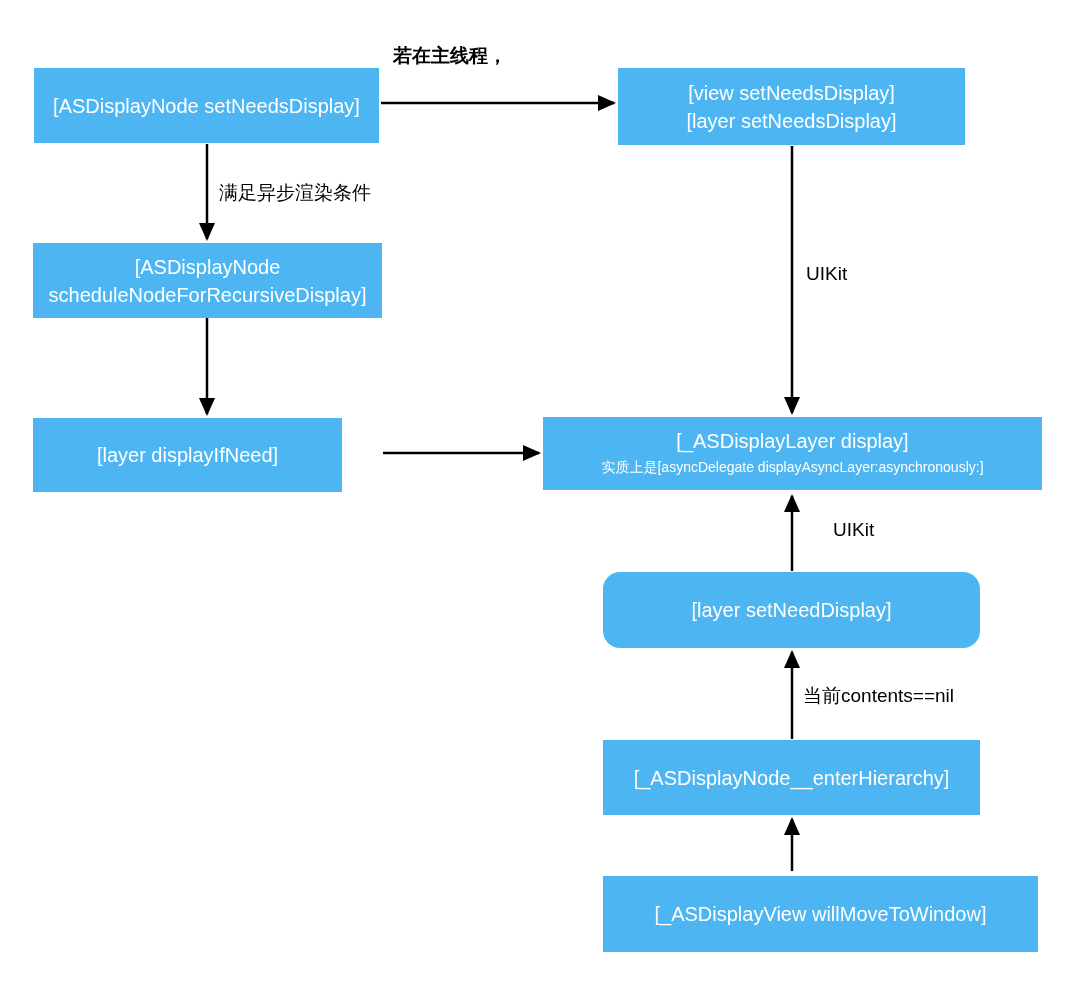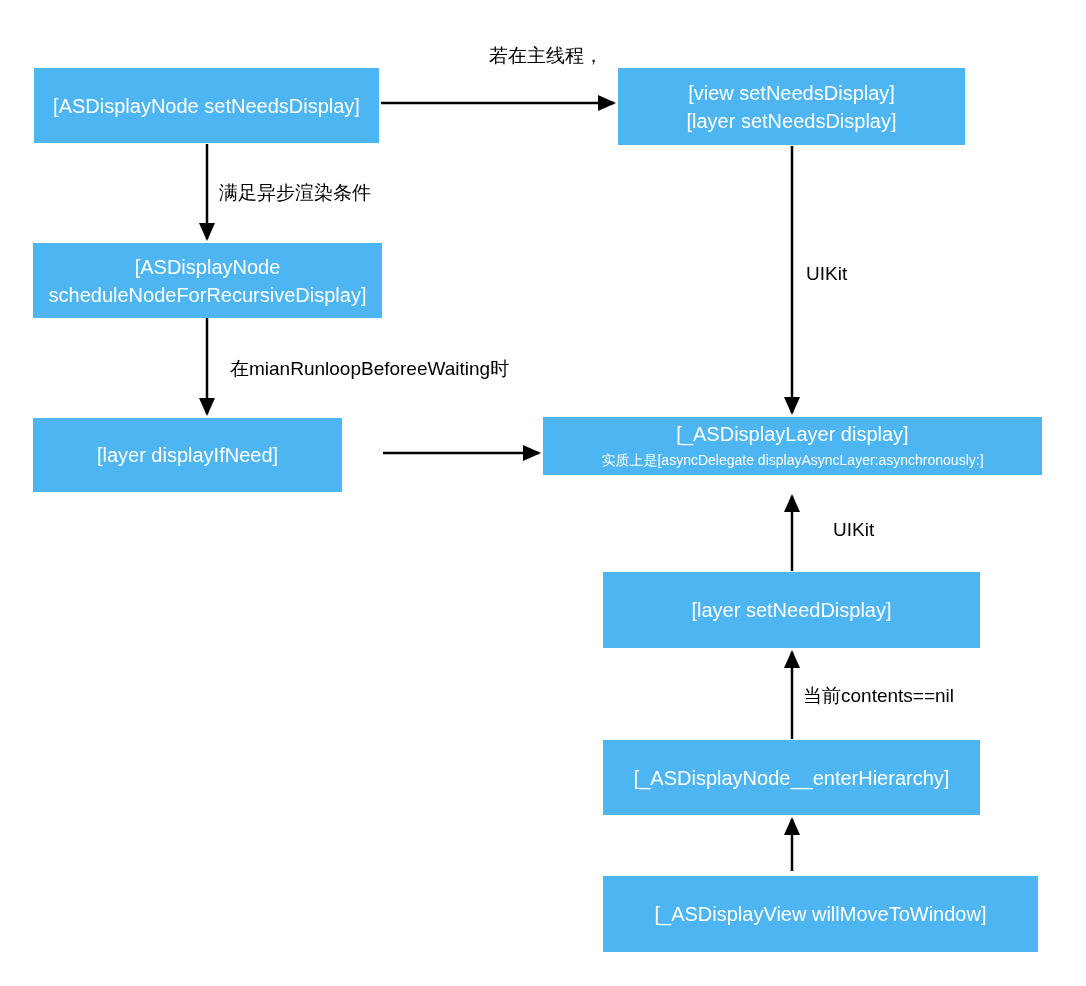--- a/index.html
+++ b/index.html
@@ -40,22 +40,23 @@
     line-height: 25px;
   }
   .edge-label {
     position: absolute;
     color: #000000;
     font-size: 19px;
     line-height: 28px;
     white-space: nowrap;
   }
   .edge-label.centered {
-    text-align: right;
+    text-align: left;
     white-space: normal;
+    font-weight: bold;
   }
 </style>
 </head>
 <body>
 
 <div class="canvas">
 
   <svg class="arrow-layer" viewBox="0 0 1086 986" xmlns="http://www.w3.org/2000/svg">
     <defs>
       <marker id="ah" markerUnits="userSpaceOnUse" markerWidth="18" markerHeight="16" refX="16" refY="8" orient="auto">
@@ -91,44 +92,43 @@
 
   <div class="node-box" style="left:618px; top:68px; width:347px; height:77px;">
     <span>[view setNeedsDisplay]</span>
     <span>[layer setNeedsDisplay]</span>
   </div>
 
   <div class="node-box" style="left:33px; top:418px; width:309px; height:74px;">
     <span>[layer displayIfNeed]</span>
   </div>
 
-  <div class="node-box" style="left:543px; top:417px; width:499px; height:58px;">
+  <div class="node-box" style="left:543px; top:417px; width:499px; height:73px;">
     <span>[_ASDisplayLayer display]</span>
     <span class="sub">实质上是[asyncDelegate displayAsyncLayer:asynchronously:]</span>
   </div>
 
-  <div class="node-box" style="left:603px; top:572px; width:377px; height:76px;">
+  <div class="node-box" style="left:603px; top:572px; width:377px; height:76px;border-radius:17px;">
     <span>[layer setNeedDisplay]</span>
   </div>
 
   <div class="node-box" style="left:603px; top:740px; width:377px; height:75px;text-align:right;">
     <span>[_ASDisplayNode__enterHierarchy]</span>
   </div>
 
   <div class="node-box" style="left:603px; top:876px; width:435px; height:76px;">
     <span>[_ASDisplayView willMoveToWindow]</span>
   </div>
 
   <div class="edge-label centered" style="left:393px; top:42px; width:210px;">
     <div>若在主线程，</div>
   </div>
 
   <div class="edge-label" style="left:219px; top:179px;">满足异步渲染条件</div>
 
-  <div class="edge-label" style="left:230px; top:355px;">在mianRunloopBeforeeWaiting时</div>
 
   <div class="edge-label" style="left:806px; top:260px;">UIKit</div>
 
   <div class="edge-label" style="left:833px; top:516px;">UIKit</div>
 
   <div class="edge-label" style="left:803px; top:682px;">当前contents==nil</div>
 
 </div>
 
 </body></html>

